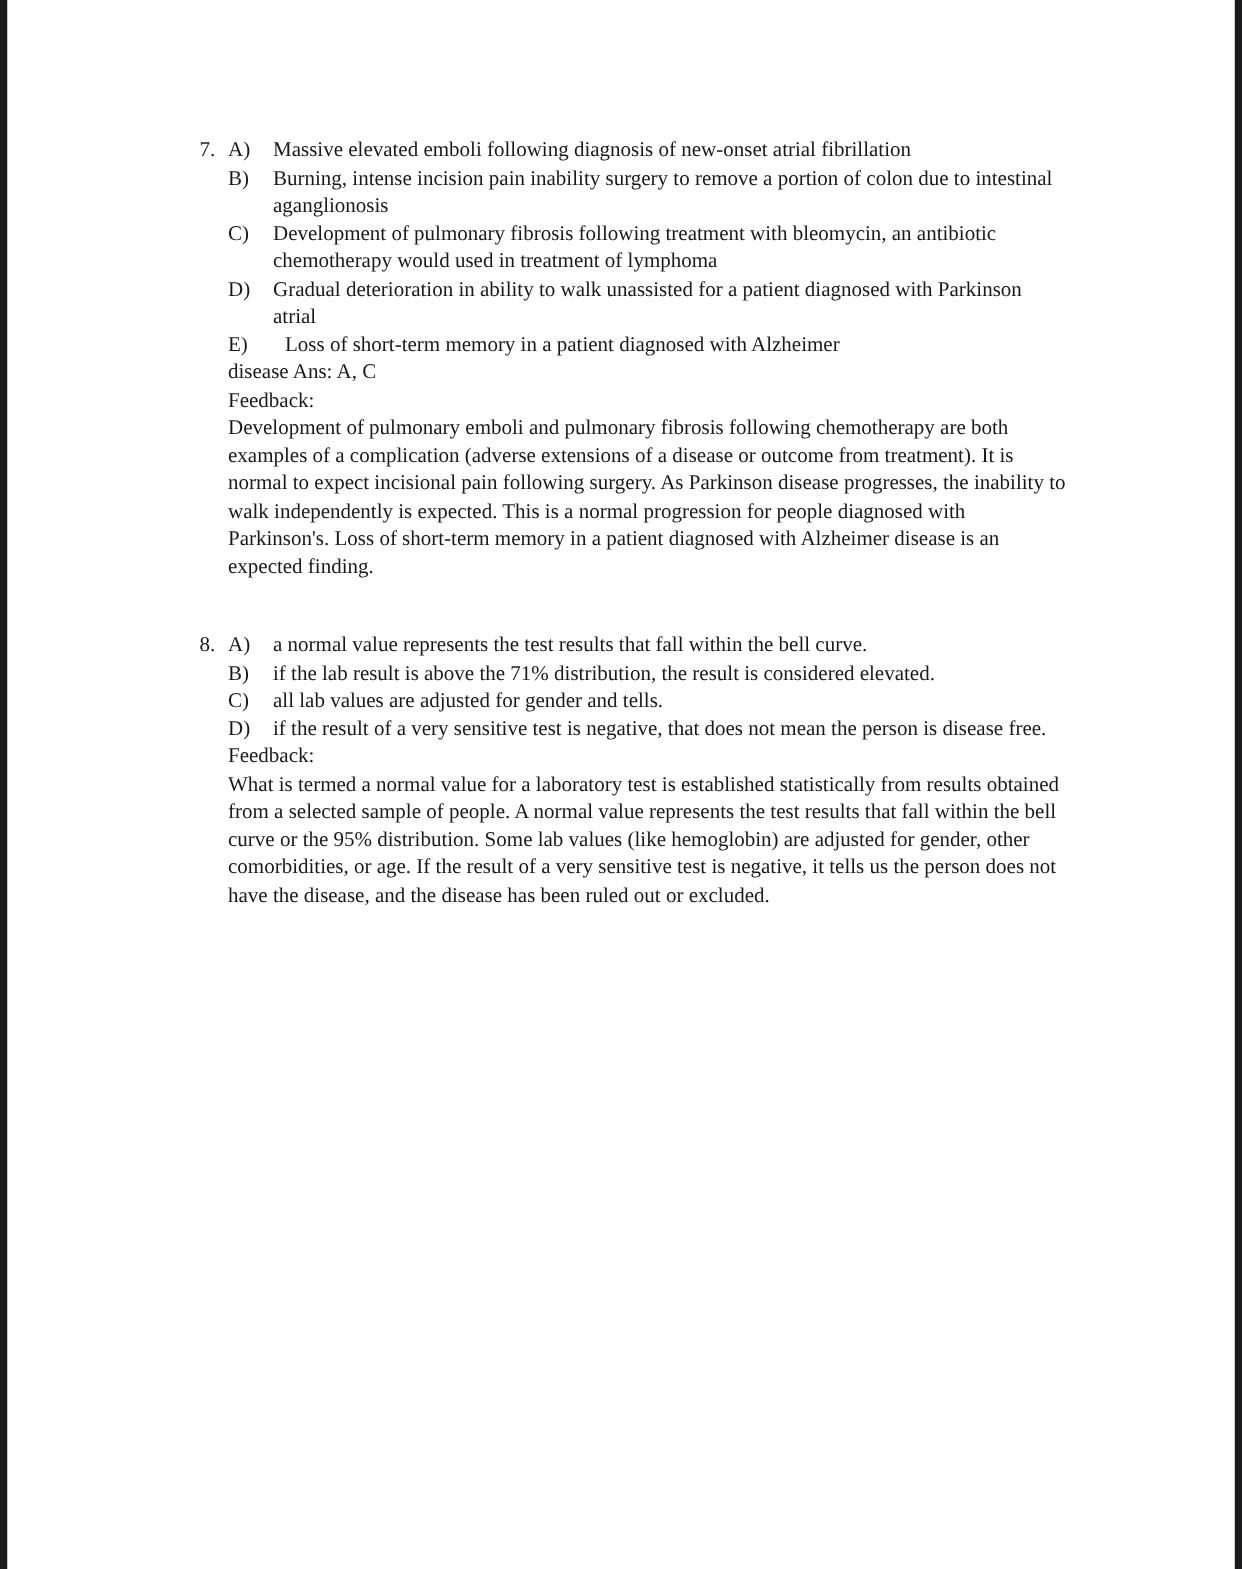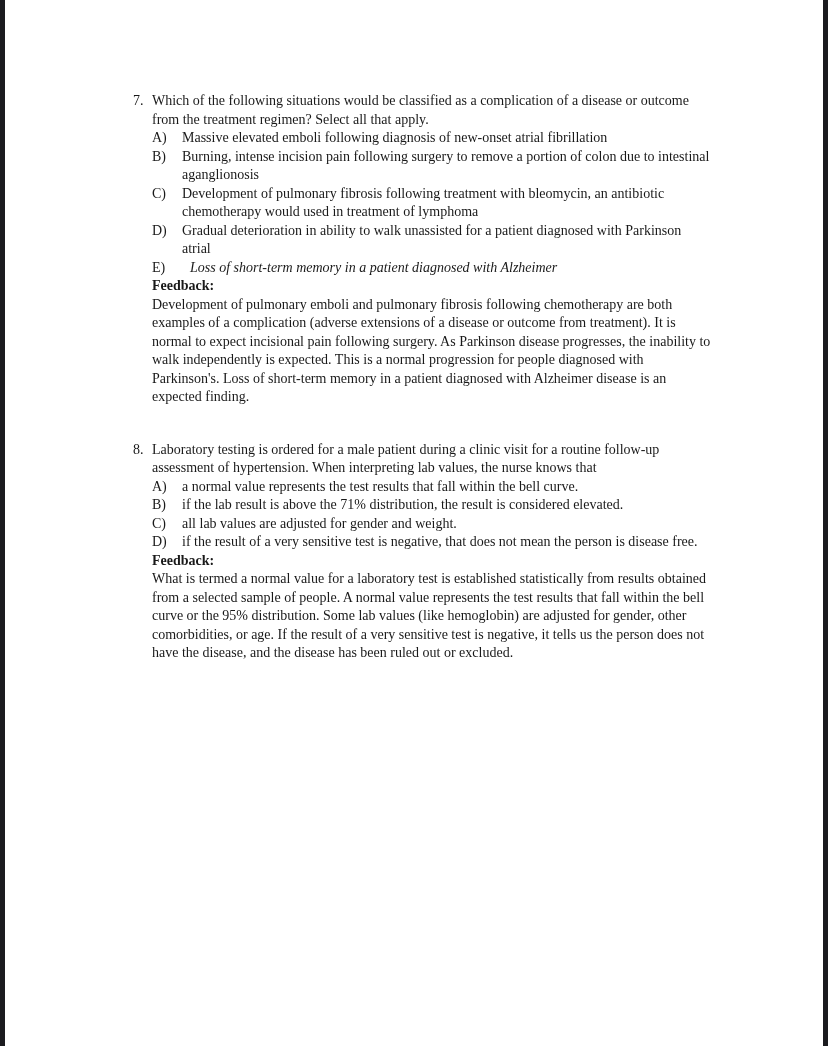--- a/index.html
+++ b/index.html
@@ -35,81 +35,80 @@
     padding-left: 128px;
     font-size: 14px;
     line-height: 18.5px;
   }
   .q { display: flex; }
   .q-num { width: 19px; flex: 0 0 19px; }
   .q-body { width: 560px; flex: 0 0 560px; }
   .opt { display: flex; }
   .opt-letter { width: 30px; flex: 0 0 30px; }
   .opt-text { flex: 1; }
-  .opt-text.indent-extra { padding-left: 8px; font-style: italic; }
-  .bold { font-weight: bold; }
+  .opt-text.indent-extra { padding-left: 8px; }
+  .bold { font-weight: normal; }
   .q8 { margin-top: 34px; }
 </style>
 </head>
 <body>
 
 <div class="screen">
   <div class="edge edge-left"></div>
   <div class="edge edge-right"></div>
 
   <div class="page">
     <div class="content">
 
       <div class="q">
         <div class="q-num">7.</div>
         <div class="q-body">
-          <div>Which of the following situations would be classified as a complication of a disease or outcome from the treatment regimen? Select all that apply.</div>
 
           <div class="opt">
             <div class="opt-letter">A)</div>
             <div class="opt-text">Massive elevated emboli following diagnosis of new-onset atrial fibrillation</div>
           </div>
           <div class="opt">
             <div class="opt-letter">B)</div>
-            <div class="opt-text">Burning, intense incision pain following surgery to remove a portion of colon due to intestinal aganglionosis</div>
+            <div class="opt-text">Burning, intense incision pain inability surgery to remove a portion of colon due to intestinal aganglionosis</div>
           </div>
           <div class="opt">
             <div class="opt-letter">C)</div>
             <div class="opt-text">Development of pulmonary fibrosis following treatment with bleomycin, an antibiotic chemotherapy would used in treatment of lymphoma</div>
           </div>
           <div class="opt">
             <div class="opt-letter">D)</div>
             <div class="opt-text">Gradual deterioration in ability to walk unassisted for a patient diagnosed with Parkinson atrial</div>
           </div>
           <div class="opt">
             <div class="opt-letter">E)</div>
             <div class="opt-text indent-extra">Loss of short-term memory in a patient diagnosed with Alzheimer</div>
           </div>
 
+          <div>disease Ans: A, C</div>
           <div class="bold">Feedback:</div>
           <div>Development of pulmonary emboli and pulmonary fibrosis following chemotherapy are both examples of a complication (adverse extensions of a disease or outcome from treatment). It is normal to expect incisional pain following surgery. As Parkinson disease progresses, the inability to walk independently is expected. This is a normal progression for people diagnosed with Parkinson's. Loss of short-term memory in a patient diagnosed with Alzheimer disease is an expected finding.</div>
         </div>
       </div>
 
       <div class="q q8">
         <div class="q-num">8.</div>
         <div class="q-body">
-          <div>Laboratory testing is ordered for a male patient during a clinic visit for a routine follow-up assessment of hypertension. When interpreting lab values, the nurse knows that</div>
 
           <div class="opt">
             <div class="opt-letter">A)</div>
             <div class="opt-text">a normal value represents the test results that fall within the bell curve.</div>
           </div>
           <div class="opt">
             <div class="opt-letter">B)</div>
             <div class="opt-text">if the lab result is above the 71% distribution, the result is considered elevated.</div>
           </div>
           <div class="opt">
             <div class="opt-letter">C)</div>
-            <div class="opt-text">all lab values are adjusted for gender and weight.</div>
+            <div class="opt-text">all lab values are adjusted for gender and tells.</div>
           </div>
           <div class="opt">
             <div class="opt-letter">D)</div>
             <div class="opt-text">if the result of a very sensitive test is negative, that does not mean the person is disease free.</div>
           </div>
 
           <div class="bold">Feedback:</div>
           <div>What is termed a normal value for a laboratory test is established statistically from results obtained from a selected sample of people. A normal value represents the test results that fall within the bell curve or the 95% distribution. Some lab values (like hemoglobin) are adjusted for gender, other comorbidities, or age. If the result of a very sensitive test is negative, it tells us the person does not have the disease, and the disease has been ruled out or excluded.</div>
         </div>
       </div>

